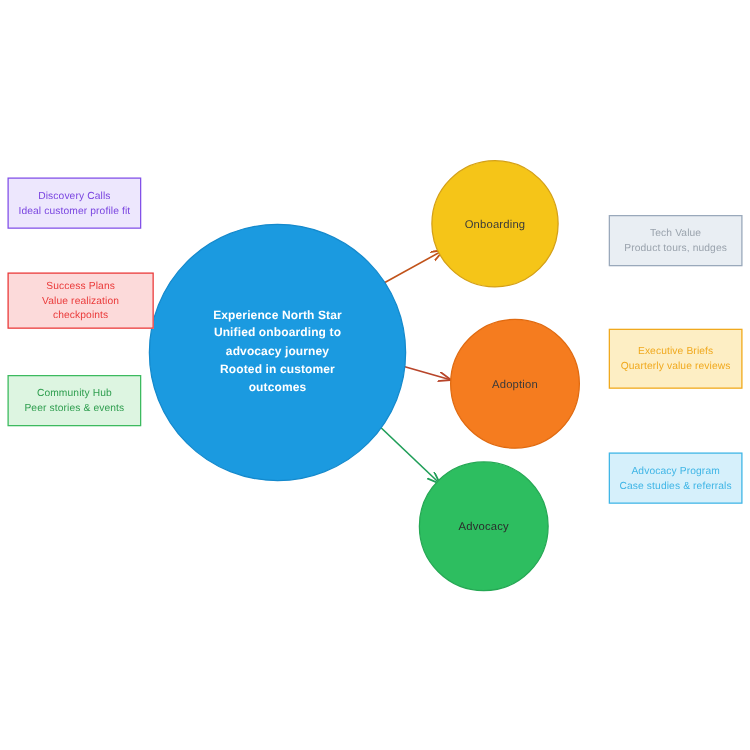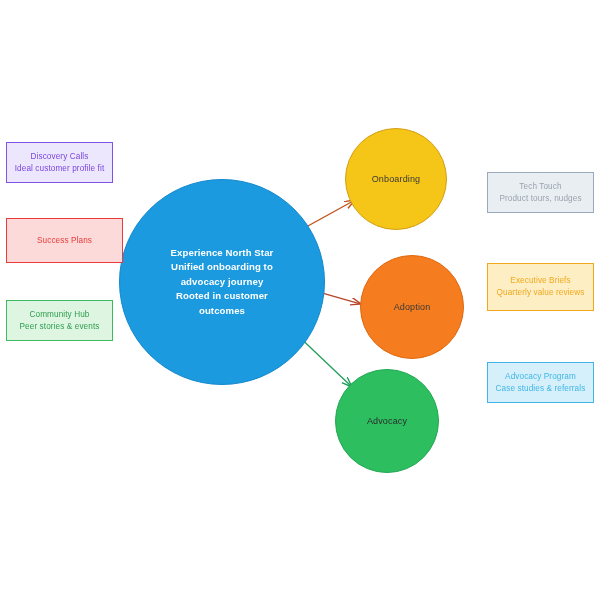--- a/index.html
+++ b/index.html
@@ -110,28 +110,30 @@
 <div class="circle" id="stage-2" style="left: 335px; top: 369px; width: 104px; height: 104px; background: rgb(45, 190, 96); border-color: rgb(37, 168, 84); color: rgb(43, 43, 43);">
   <span class="circle-label">Advocacy</span>
 </div>
 
 <div class="note" id="lnote-0" style="left: 6px; top: 142px; width: 107px; height: 41px; background: rgb(237, 231, 253); border-color: rgb(130, 81, 232); color: rgb(122, 69, 224);">
   <span class="nt-title">Discovery Calls</span>
   <span class="nt-sub">Ideal customer profile fit</span>
 </div>
 <div class="note" id="lnote-1" style="left: 6px; top: 218px; width: 117px; height: 45px; background: rgb(252, 218, 218); border-color: rgb(234, 58, 58); color: rgb(234, 58, 58);">
   <span class="nt-title">Success Plans</span>
+  <span class="nt-sub" style="white-space: pre-line;">Value realization
+checkpoints</span>
 </div>
 <div class="note" id="lnote-2" style="left: 6px; top: 300px; width: 107px; height: 41px; background: rgb(221, 245, 225); border-color: rgb(60, 186, 95); color: rgb(47, 158, 79);">
   <span class="nt-title">Community Hub</span>
   <span class="nt-sub">Peer stories &amp; events</span>
 </div>
 
 <div class="note" id="rnote-0" style="left: 487px; top: 172px; width: 107px; height: 41px; background: rgb(233, 238, 243); border-color: rgb(154, 169, 187); color: rgb(154, 163, 173);">
-  <span class="nt-title">Tech Touch</span>
+  <span class="nt-title">Tech Value</span>
   <span class="nt-sub">Product tours, nudges</span>
 </div>
 <div class="note" id="rnote-1" style="left: 487px; top: 263px; width: 107px; height: 48px; background: rgb(253, 238, 196); border-color: rgb(240, 169, 30); color: rgb(240, 169, 30);">
   <span class="nt-title">Executive Briefs</span>
   <span class="nt-sub">Quarterly value reviews</span>
 </div>
 <div class="note" id="rnote-2" style="left: 487px; top: 362px; width: 107px; height: 41px; background: rgb(214, 240, 251); border-color: rgb(65, 182, 230); color: rgb(65, 182, 230);">
   <span class="nt-title">Advocacy Program</span>
   <span class="nt-sub">Case studies &amp; referrals</span>
 </div>

